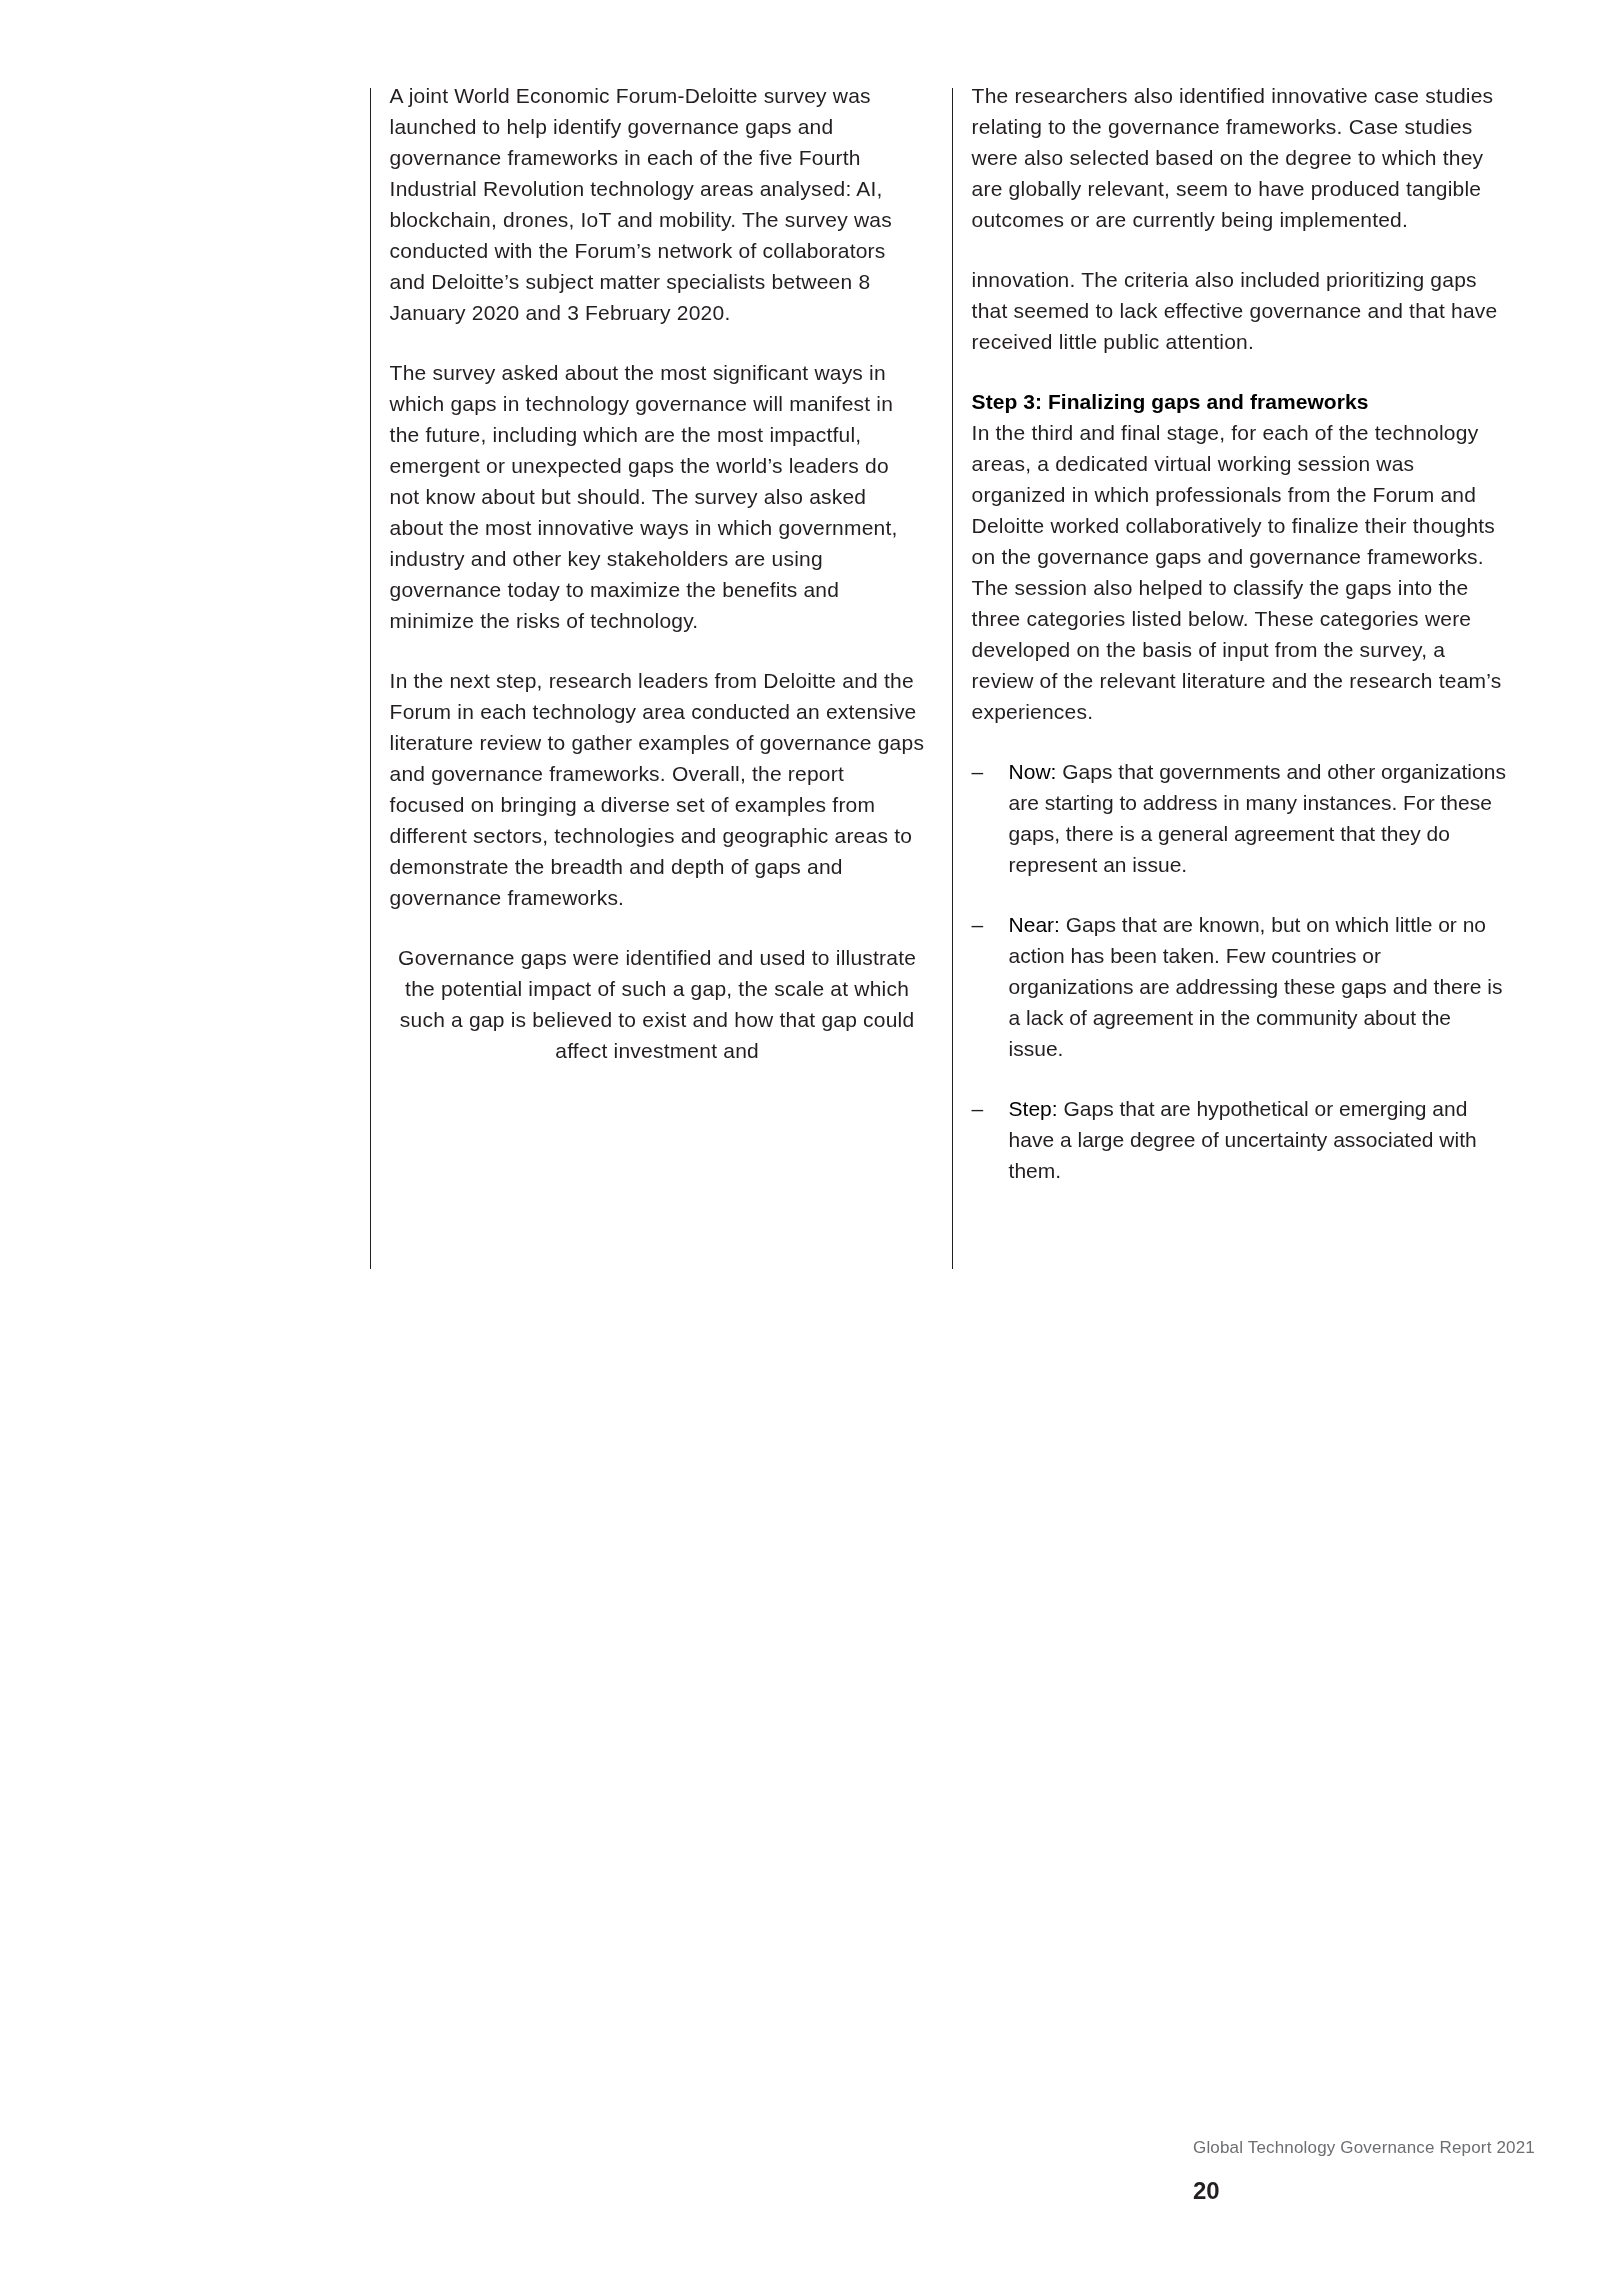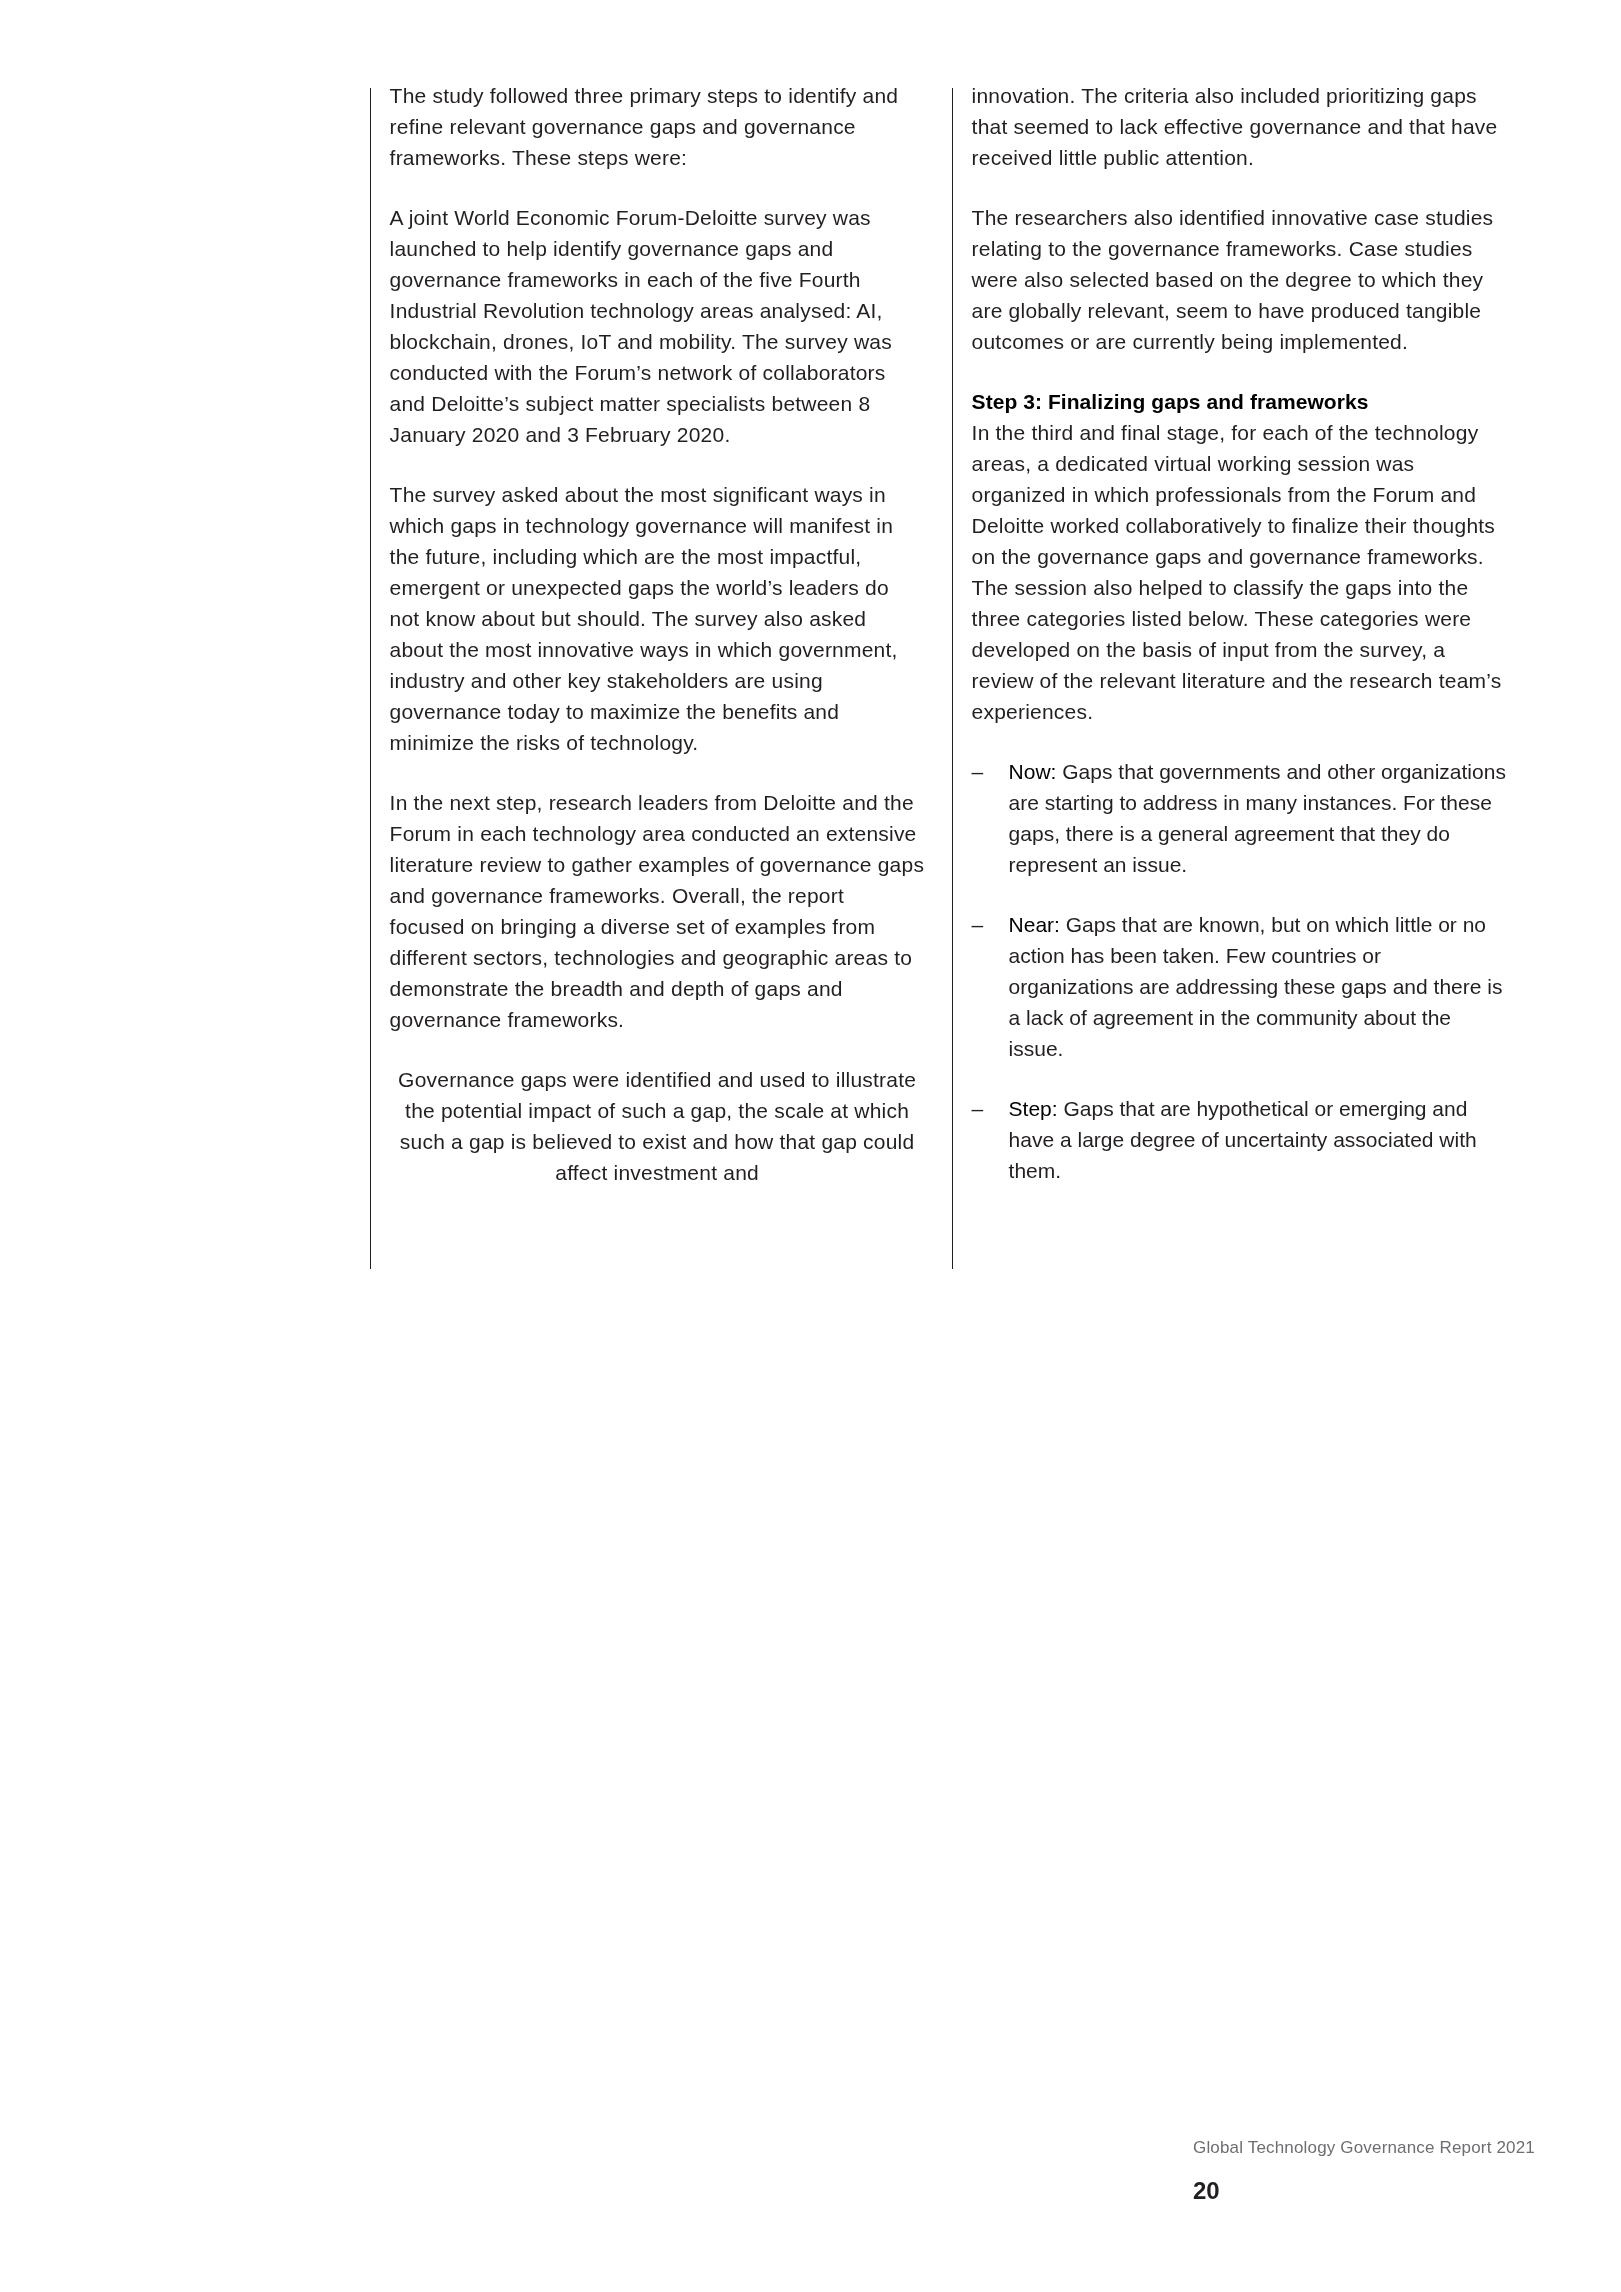--- a/index.html
+++ b/index.html
@@ -143,39 +143,38 @@
 </style>
 </head>
 <body>
 
 <div class="page">
 
   <div class="columns">
 
     <div class="column">
 
-      <p class="para">The study followed three primary steps to identify and refine relevant governance gaps and governance frameworks. These steps were:</p>
 
 
       <p class="para">A joint World Economic Forum-Deloitte survey was launched to help identify governance gaps and governance frameworks in each of the five Fourth Industrial Revolution technology areas analysed: AI, blockchain, drones, IoT and mobility. The survey was conducted with the Forum’s network of collaborators and Deloitte’s subject matter specialists between 8 January 2020 and 3 February 2020.</p>
 
       <p class="para">The survey asked about the most significant ways in which gaps in technology governance will manifest in the future, including which are the most impactful, emergent or unexpected gaps the world’s leaders do not know about but should. The survey also asked about the most innovative ways in which government, industry and other key stakeholders are using governance today to maximize the benefits and minimize the risks of technology.</p>
 
 
       <p class="para">In the next step, research leaders from Deloitte and the Forum in each technology area conducted an extensive literature review to gather examples of governance gaps and governance frameworks. Overall, the report focused on bringing a diverse set of examples from different sectors, technologies and geographic areas to demonstrate the breadth and depth of gaps and governance frameworks.</p>
 
       <p class="para tight">Governance gaps were identified and used to illustrate the potential impact of such a gap, the scale at which such a gap is believed to exist and how that gap could affect investment and</p>
 
     </div>
 
     <div class="column">
 
+      <p class="para">The researchers also identified innovative case studies relating to the governance frameworks. Case studies were also selected based on the degree to which they are globally relevant, seem to have produced tangible outcomes or are currently being implemented.</p>
+
       <p class="para">innovation. The criteria also included prioritizing gaps that seemed to lack effective governance and that have received little public attention.</p>
-
-      <p class="para">The researchers also identified innovative case studies relating to the governance frameworks. Case studies were also selected based on the degree to which they are globally relevant, seem to have produced tangible outcomes or are currently being implemented.</p>
 
       <h2 class="heading">Step 3: Finalizing gaps and frameworks</h2>
 
       <p class="para">In the third and final stage, for each of the technology areas, a dedicated virtual working session was organized in which professionals from the Forum and Deloitte worked collaboratively to finalize their thoughts on the governance gaps and governance frameworks. The session also helped to classify the gaps into the three categories listed below. These categories were developed on the basis of input from the survey, a review of the relevant literature and the research team’s experiences.</p>
 
       <ul class="bullet-list">
 
         <li class="bullet-item">
           <span class="bullet-dash">–</span><span class="bullet-term">Now:</span><span> Gaps that governments and other organizations are starting to address in many instances. For these gaps, there is a general agreement that they do represent an issue.</span>
         </li>

